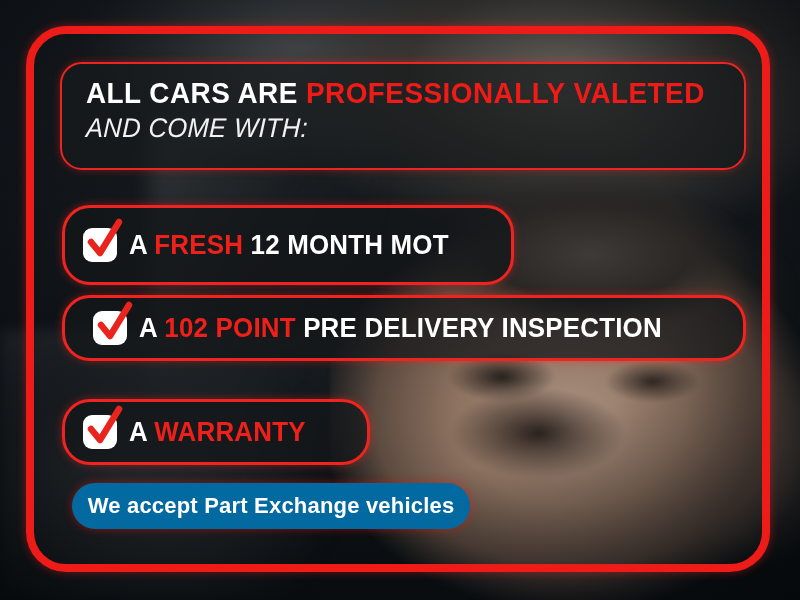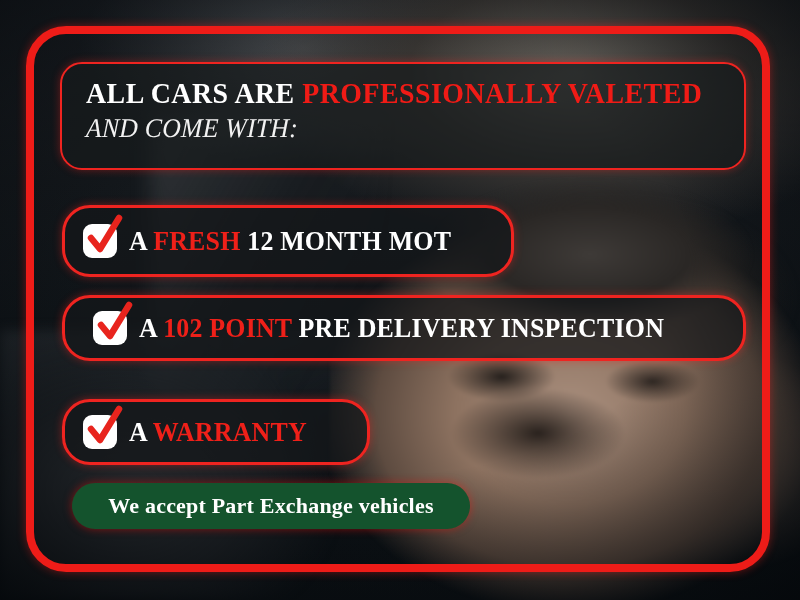--- a/index.html
+++ b/index.html
@@ -98,21 +98,20 @@
     border: 8px solid #ee1c18;
     border-radius: 40px;
     pointer-events: none;
     box-shadow: 0 0 10px rgba(238,28,24,.45);
   }
 
   
   .content {
     position: absolute;
     inset: 0;
-    font-family: Liberation Serif, serif;
   }
 
   
   .headline-box {
     position: absolute;
     left: 60px;
     top: 62px;
     width: 686px;
     height: 108px;
     box-sizing: border-box;
@@ -149,21 +148,21 @@
     position: absolute;
     box-sizing: border-box;
     border: 3px solid #ef2420;
     border-radius: 28px;
     background: rgba(20, 23, 25, .74);
     display: flex;
     align-items: center;
     padding-left: 18px;
     box-shadow: 0 0 9px rgba(239,36,32,.45);
   }
-  .item-1 { left: 62px; top: 205px;  width: 452px; height: 72px; }
+  .item-1 { left: 62px; top: 205px;  width: 452px; height: 80px; }
   .item-2 { left: 62px; top: 295px;  width: 684px; height: 66px; padding-left: 28px; }
   .item-3 { left: 62px; top: 399px;  width: 308px; height: 66px; }
 
   .check {
     position: relative;
     flex: 0 0 auto;
     width: 34px;
     height: 34px;
     background: #ffffff;
     border-radius: 9px;
@@ -189,21 +188,21 @@
   }
   .item-text .hl-red { color: #ef2019; }
 
   
   .pill {
     position: absolute;
     left: 72px;
     top: 483px;
     width: 398px;
     height: 46px;
-    background: #14532d;
+    background: #0369a1;
     border-radius: 24px;
     display: flex;
     align-items: center;
     justify-content: center;
     box-shadow: 0 0 8px rgba(242,15,9,.5);
   }
   .pill-text {
     font-size: 22px;
     font-weight: 700;
     color: #ffffff;

